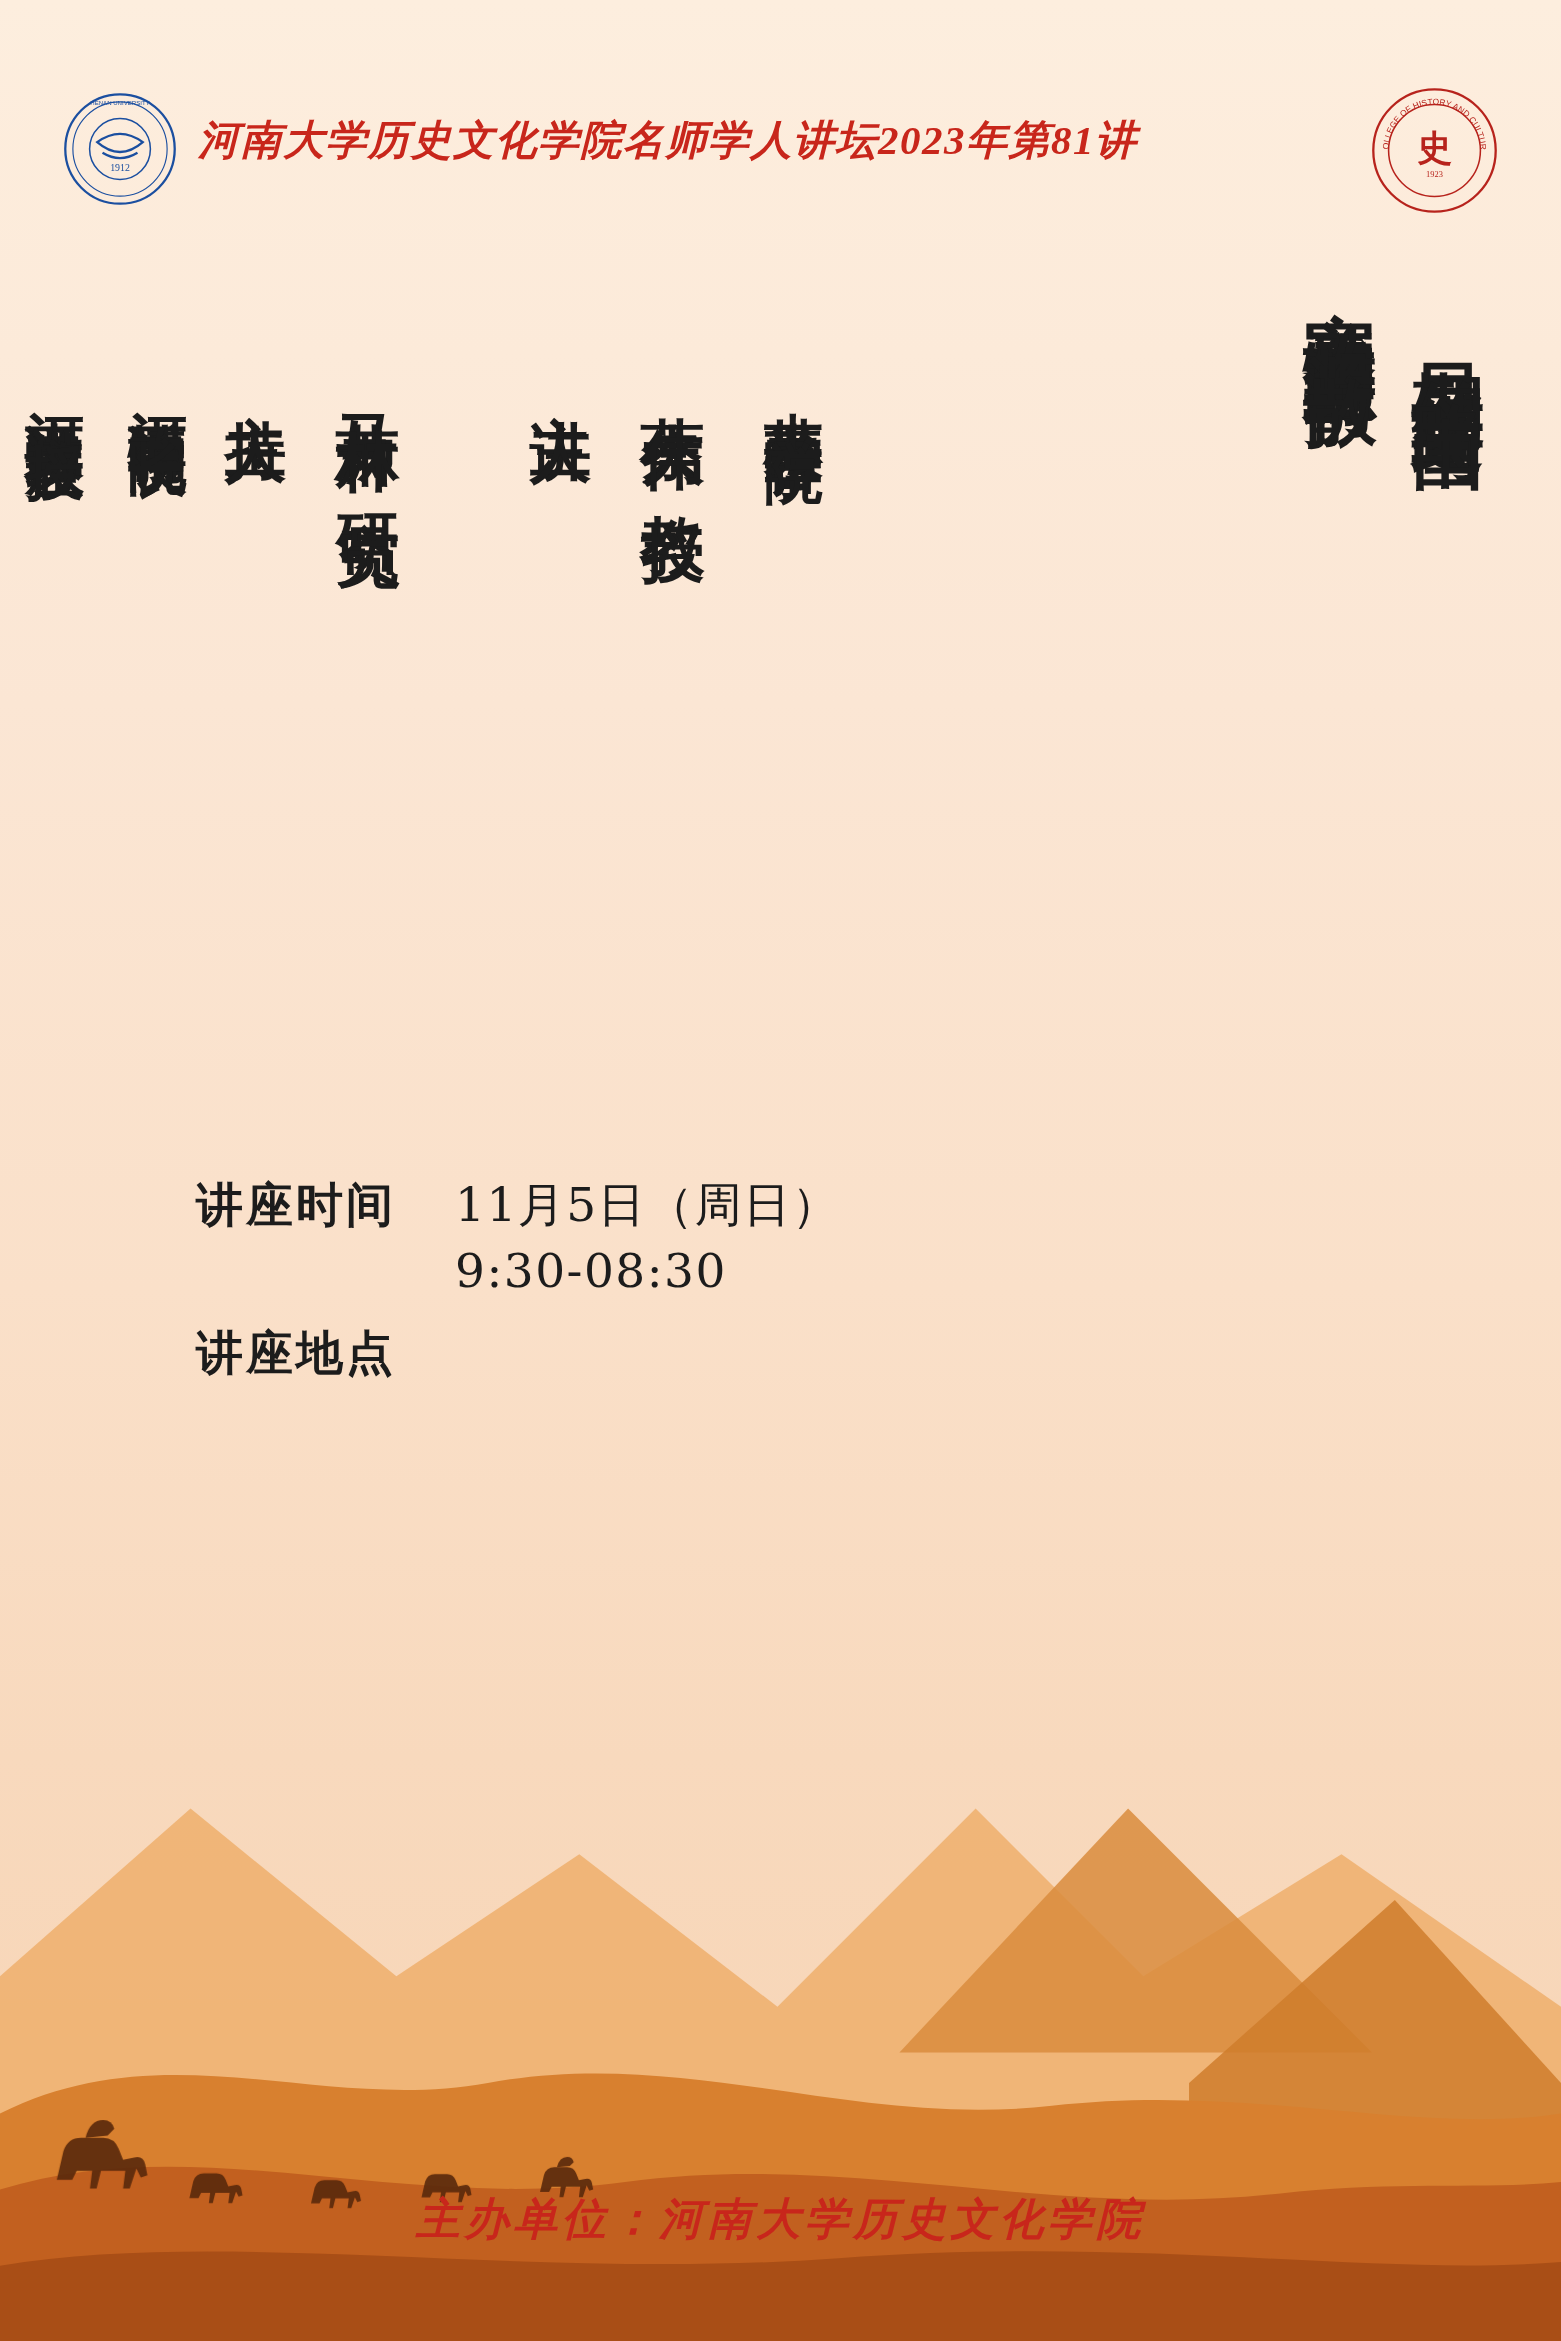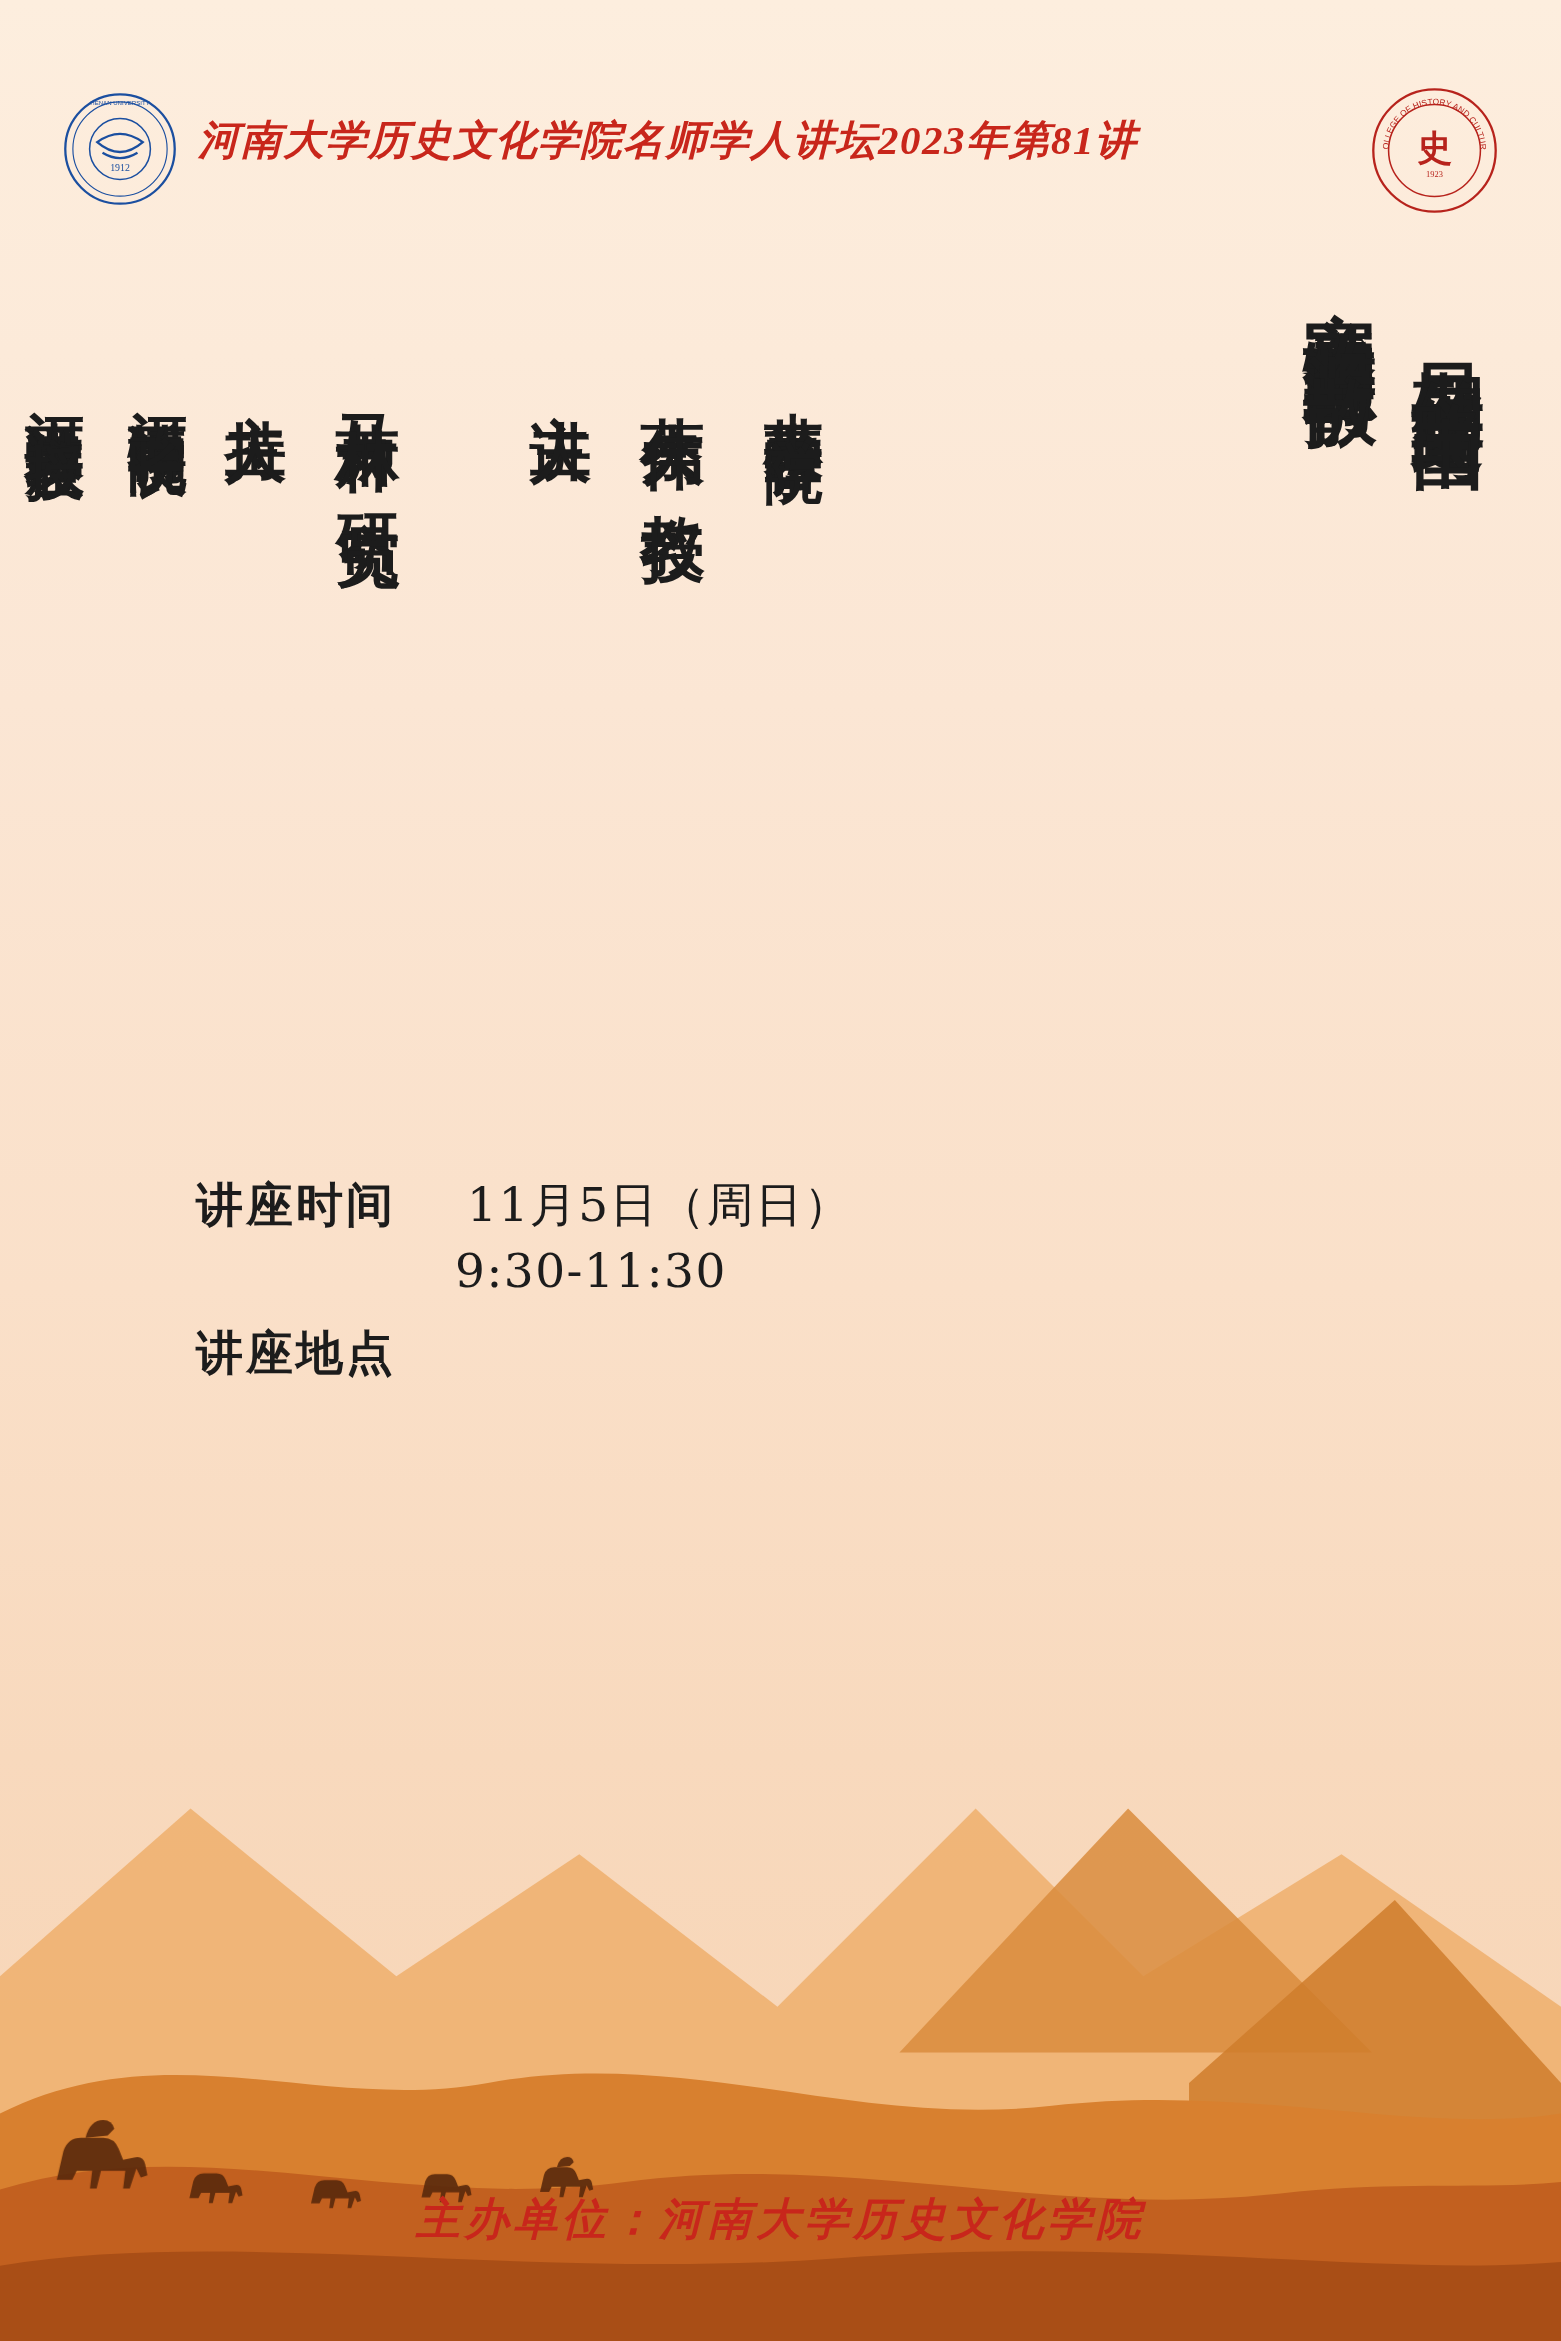--- a/index.html
+++ b/index.html
@@ -133,21 +133,20 @@
     padding-right: 59px;
     font-size: 47px;
     font-weight: bold;
     letter-spacing: 3px;
     font-family: "DejaVu Serif", "Liberation Serif", serif;
   }
   .info-value {
     font-size: 47px;
     font-family: "DejaVu Serif", "Liberation Serif", serif;
     letter-spacing: 1.5px;
-    margin-left: 12px;
   }
   .info-value.sub {
     margin-left: 396px;
     padding-left: 59px;
     display: block;
   }
 
   
   .bio {
     position: absolute;
@@ -252,21 +251,21 @@
     <div class="vcol affil c-host-aff1">河南博物院院长</div>
     <div class="vcol affil c-host-aff2">河南大学讲座教授</div>
   </div>
 
   <div class="info">
     <div class="info-row">
       <div class="info-label">讲座时间</div>
       <div class="info-value">11月5日（周日）</div>
     </div>
     <div class="info-row">
-      <div class="info-value sub">9:30-11:30</div>
+      <div class="info-value sub">9:30-08:30</div>
     </div>
     <div class="info-row" style="margin-top:24.4px;">
       <div class="info-label">讲座地点</div>
     </div>
   </div>
 
 
   <div class="footer">主办单位：河南大学历史文化学院</div>
 
 </div>

